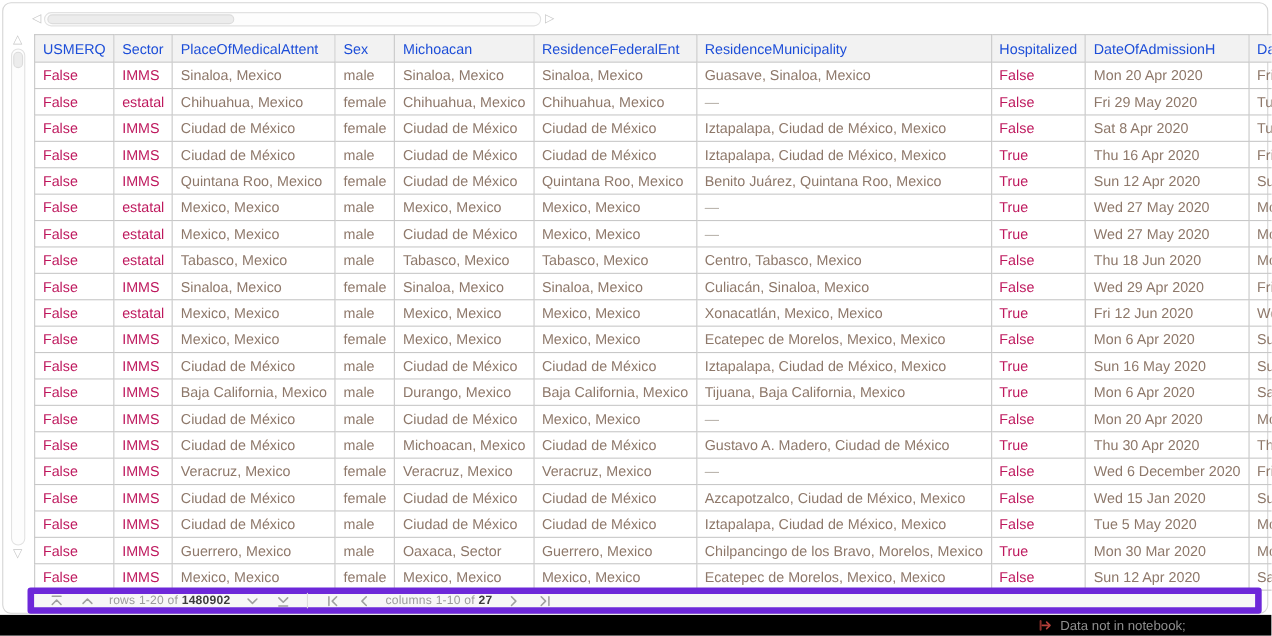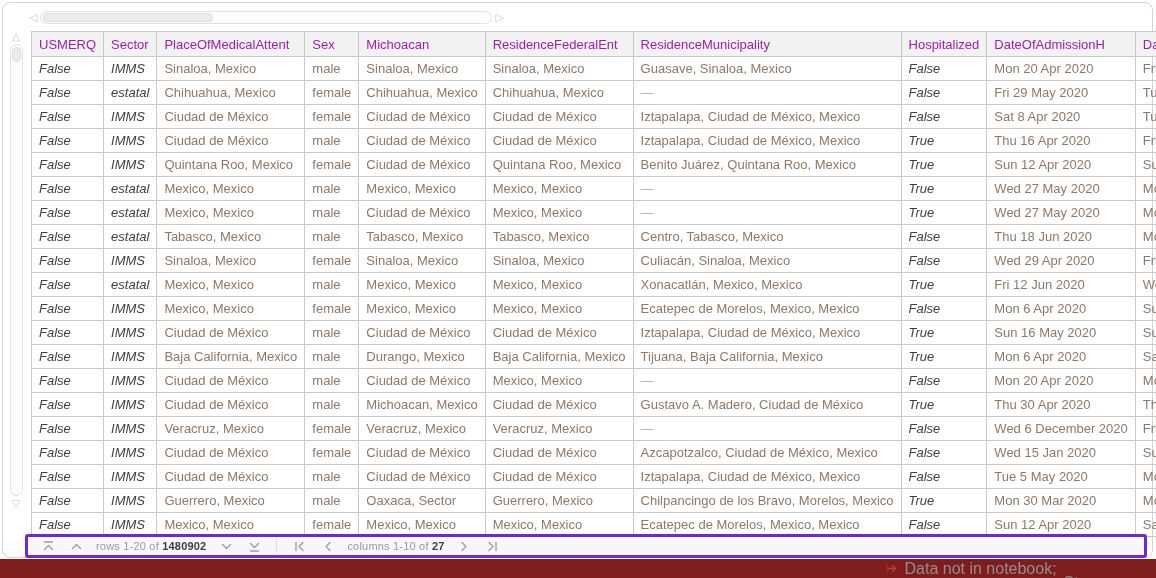--- a/index.html
+++ b/index.html
@@ -19,45 +19,45 @@
   .hthumb { position:absolute; left:2px; top:1px; width:170px; height:9px; background:#ececec; border:1px solid #dcdcdc; border-radius:5px; cursor:grab; }
   .vscroll { position:absolute; left:4px; top:28px; width:18px; display:flex; flex-direction:column; align-items:center; }
   .vtrack { position:relative; width:13px; height:452px; border:1px solid #e2e2e2; border-radius:7px; background:#fdfdfd; margin:2px 0; cursor:pointer; }
   .vthumb { position:absolute; top:2px; left:1px; width:9px; height:15px; background:#ececec; border:1px solid #dcdcdc; border-radius:5px; cursor:grab; }
   
   table.grid { position:absolute; left:28px; top:28px; border-collapse:collapse; table-layout:fixed; font-size:13px; }
   .grid th, .grid td {
     border:1px solid #c8c8c8; padding:0 7px; height:24px;
     overflow:hidden; white-space:nowrap; text-align:left;
   }
-  .grid th { background:#f2f2f2; font-weight:400; color:#a21caf; height:25px; cursor:pointer; }
+  .grid th { background:#f2f2f2; font-weight:400; color:#1d4ed8; height:25px; cursor:pointer; }
   .grid td { cursor:default; }
-  td.dark  { color:#404040;font-style:italic; }
+  td.dark  { color:#be185d; }
   td.brown { color:#8e786a; }
   td.muted { color:#b3aca4; }
   col.c0{width:70px} col.c1{width:48px} col.c2{width:137px} col.c3{width:58px}
   col.c4{width:127px} col.c5{width:140px} col.c6{width:220px} col.c7{width:73px}
   col.c8{width:125px} col.c9{width:122px}
   
   .toolbar {
     position:absolute; left:22px; top:531px; width:1122px; height:24px;
-    background:#f7f7f7; border:3px solid #6d28d9; border-radius:3px;
+    background:#f7f7f7; border:6px solid #6d28d9; border-radius:3px;
     display:flex; align-items:center; gap:12px; padding:0 12px;
     color:#9b9b9b; font-size:11px;
   }
   .pgbtn { display:flex; align-items:center; justify-content:center; width:16px; height:16px; cursor:pointer; }
   .pgbtn svg { stroke:#9f9f9f; fill:none; stroke-width:1.4; stroke-linecap:round; stroke-linejoin:round; }
   .pgtext { white-space:nowrap; letter-spacing:.2px; }
   .pgtext b { color:#3d3d3d; font-weight:bold; }
   .tb-divider { width:1px; height:14px; background:#dcdcdc; margin:0 2px; }
   
   .statusbar {
     position:absolute; left:0; top:559px; width:1156px; height:19px;
-    background:#7f1d1d; display:flex; align-items:center; justify-content:flex-end;
-    gap:7px; padding-right:7px; font-size:16px; color:#8f8f8f;
+    background:#000000; display:flex; align-items:center; justify-content:flex-end;
+    gap:7px; padding-right:7px; font-size:12px; color:#8f8f8f;
   }
   .status-icon { display:flex; align-items:center; cursor:pointer; }
   .status-action { cursor:pointer;margin-top:28px; }
 </style>
 </head>
 <body>
 
 <div class="viewer">
 
   <div class="hscroll">

